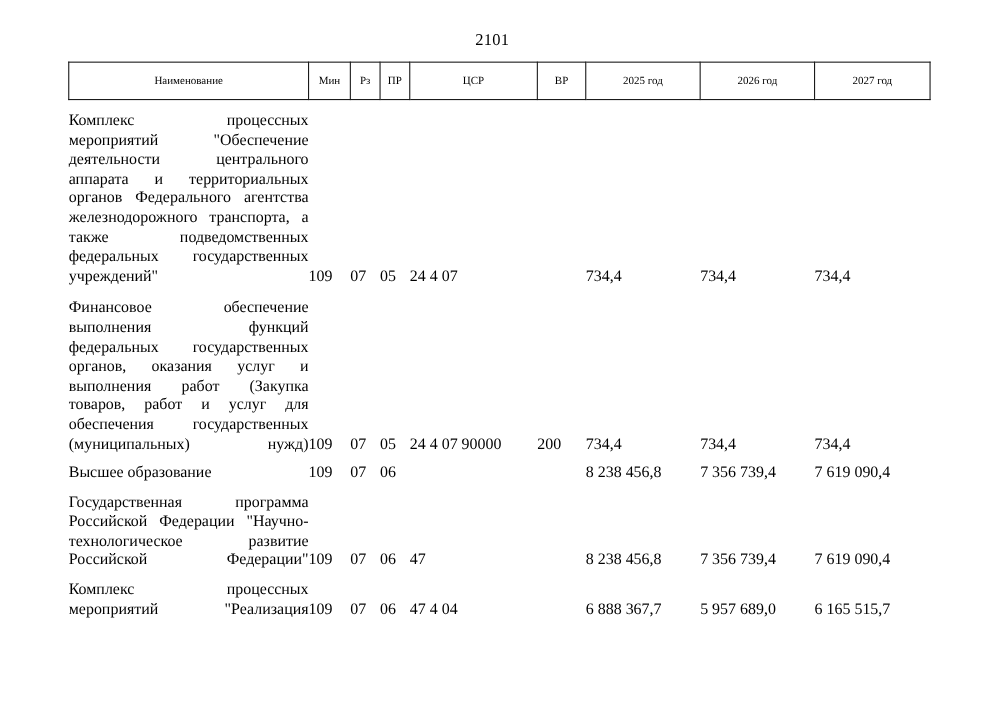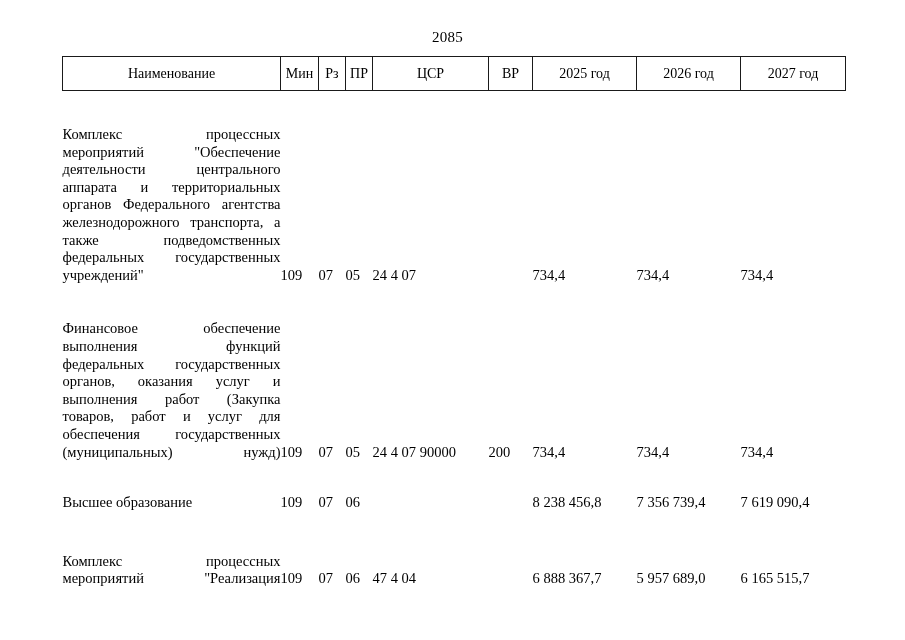--- a/index.html
+++ b/index.html
@@ -52,21 +52,21 @@
   .doc-table col.c-csr  { width: 116px; }
   .doc-table col.c-vr   { width: 44px; }
   .doc-table col.c-y1   { width: 104px; }
   .doc-table col.c-y2   { width: 104px; }
   .doc-table col.c-y3   { width: 105px; }
 
   .doc-table thead th {
     border: 1px solid #1a1a1a;
     height: 33px;
     font-weight: normal;
-    font-size: 14px;
+    font-size: 10px;
     text-align: center;
     vertical-align: middle;
     padding: 0 2px;
     background: #ffffff;
   }
 
   .doc-table tbody td {
     border: none;
     vertical-align: bottom;
     padding: 0;
@@ -80,21 +80,20 @@
     text-align-last: justify;
     padding-right: 2px;
     padding-left: 4px;
     vertical-align: top;
     hyphens: none;
   }
   td.name-cell .nm {
     display: block;
     text-align: justify;
     text-align-last: justify;
-    margin-top: 24px;
   }
   td.name-cell.single .nm {
     text-align: center;
     text-align-last: left;
   }
 
   td.code-cell {
     text-align: left;
     vertical-align: bottom;
     padding-bottom: 0px;
@@ -119,21 +118,21 @@
   
   tr.data-row > td { padding-bottom: 1px; }
   tr.spacer-row > td { height: 11px; line-height: 11px; font-size: 1px; }
   tr.spacer-row.small > td { height: 8px; line-height: 8px; }
 </style>
 </head>
 <body>
 
 <div class="page">
 
-  <div class="page-number">2085</div>
+  <div class="page-number">2101</div>
 
   <table class="doc-table">
     <colgroup>
       <col class="c-name">
         <col class="c-min">
         <col class="c-rz">
         <col class="c-pr">
       <col class="c-csr">
         <col class="c-vr">
         <col class="c-y1">
@@ -206,20 +205,33 @@
         <td class="vr-cell"></td>
         <td class="money-cell">8 238 456,8</td>
         <td class="money-cell">7 356 739,4</td>
         <td class="money-cell">7 619 090,4</td>
       </tr>
 
       <tr class="spacer-row small">
         <td colspan="9"></td>
       </tr>
 
+      <tr class="data-row">
+        <td class="name-cell">
+            <span class="nm">Государственная программа Российской Федерации "Научно-технологическое развитие Российской Федерации"</span>
+          </td>
+        <td class="code-cell">109</td>
+        <td class="code-cell">07</td>
+        <td class="code-cell">06</td>
+        <td class="csr-cell">47</td>
+        <td class="vr-cell"></td>
+        <td class="money-cell">8 238 456,8</td>
+        <td class="money-cell">7 356 739,4</td>
+        <td class="money-cell">7 619 090,4</td>
+      </tr>
 
       <tr class="spacer-row small">
         <td colspan="9"></td>
       </tr>
 
       <tr class="data-row">
         <td class="name-cell">
             <span class="nm">Комплекс процессных мероприятий "Реализация</span>
           </td>
         <td class="code-cell">109</td>

